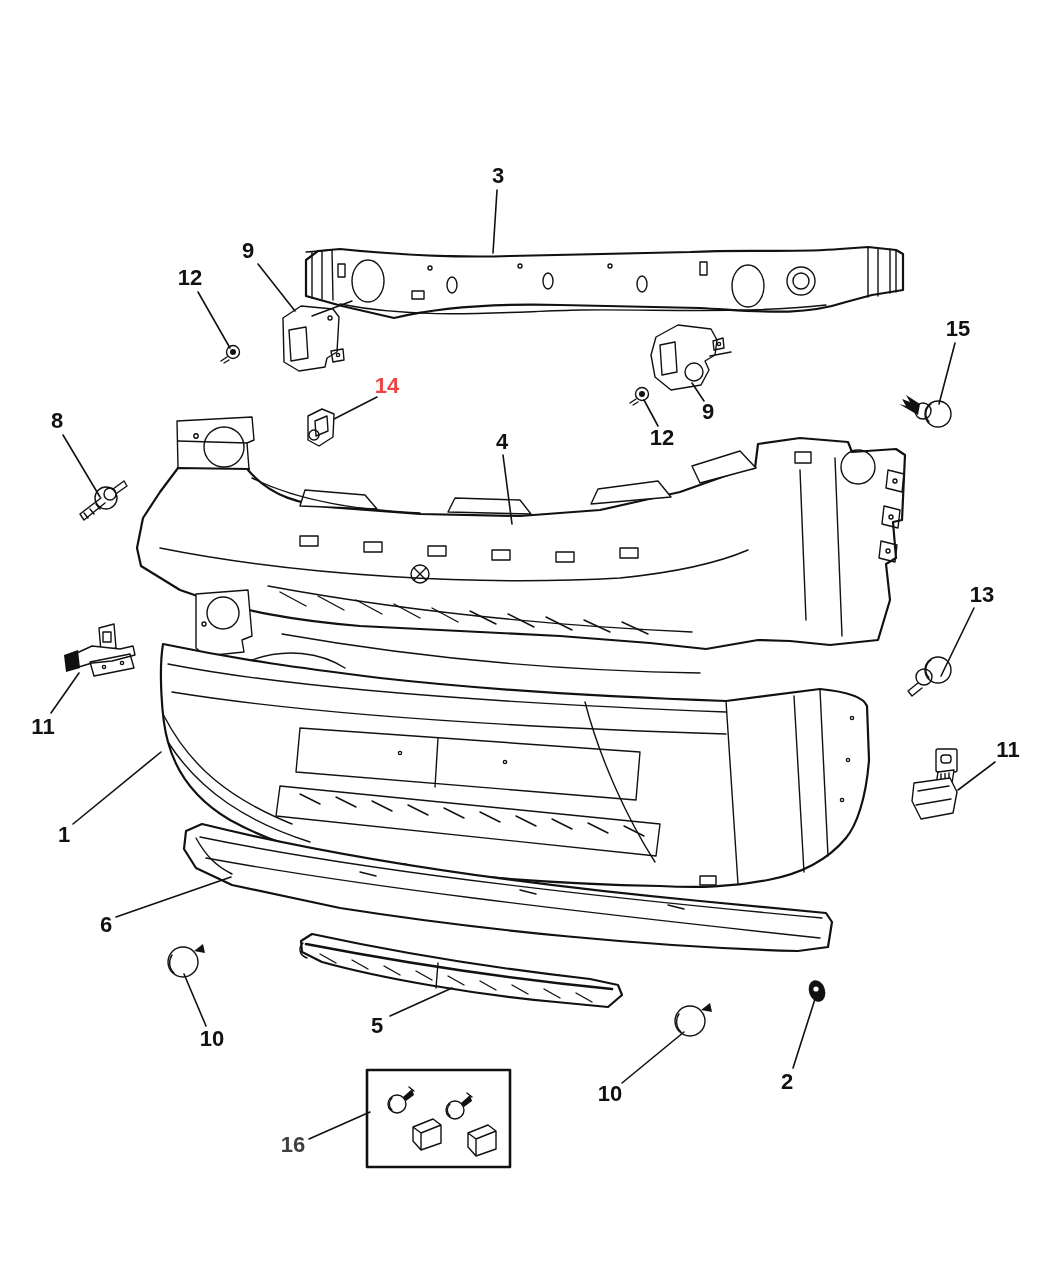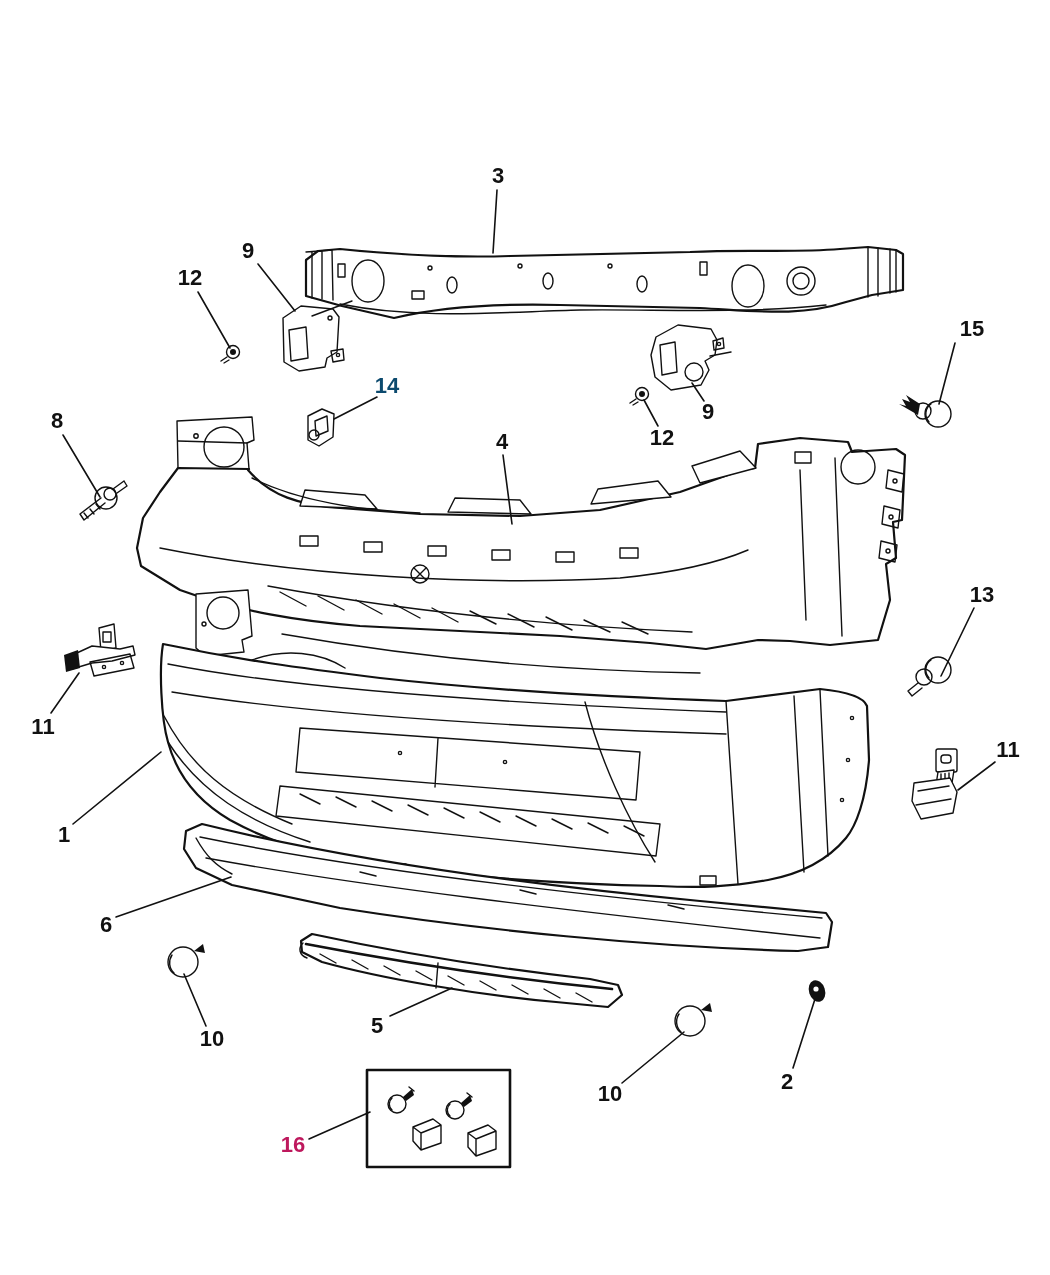--- a/index.html
+++ b/index.html
@@ -243,30 +243,30 @@
         <polyline points="622,1083 684,1032" class="leader" stroke="#111111"></polyline>
         <polyline points="793,1068 815,999" class="leader" stroke="#111111"></polyline>
         <polyline points="309,1139 370,1112" class="leader" stroke="#111111"></polyline>
       </g>
   </svg>
 
   <div id="callout-layer">
       <div class="callout" style="left: 498px; top: 176px; color: rgb(17, 17, 17);">3</div>
       <div class="callout" style="left: 190px; top: 278px; color: rgb(17, 17, 17);">12</div>
       <div class="callout" style="left: 248px; top: 251px; color: rgb(17, 17, 17);">9</div>
-      <div class="callout" style="left: 387px; top: 386px; color: #0c4a6e;">14</div>
-      <div class="callout" style="left: 958px; top: 329px; color: rgb(17, 17, 17); margin-left: 14px;">15</div>
+      <div class="callout" style="left: 387px; top: 386px; color: #ef4444;">14</div>
+      <div class="callout" style="left: 958px; top: 329px; color: rgb(17, 17, 17);">15</div>
       <div class="callout" style="left: 708px; top: 412px; color: rgb(17, 17, 17);">9</div>
       <div class="callout" style="left: 662px; top: 438px; color: rgb(17, 17, 17);">12</div>
       <div class="callout" style="left: 57px; top: 421px; color: rgb(17, 17, 17);">8</div>
       <div class="callout" style="left: 502px; top: 442px; color: rgb(17, 17, 17);">4</div>
       <div class="callout" style="left: 982px; top: 595px; color: rgb(17, 17, 17); text-align: center;">13</div>
       <div class="callout" style="left: 43px; top: 727px; color: rgb(17, 17, 17);">11</div>
       <div class="callout" style="left: 1008px; top: 750px; color: rgb(17, 17, 17);">11</div>
       <div class="callout" style="left: 64px; top: 835px; color: rgb(17, 17, 17);">1</div>
       <div class="callout" style="left: 106px; top: 925px; color: rgb(17, 17, 17);">6</div>
       <div class="callout" style="left: 212px; top: 1039px; color: rgb(17, 17, 17);">10</div>
       <div class="callout" style="left: 377px; top: 1026px; color: rgb(17, 17, 17);">5</div>
       <div class="callout" style="left: 610px; top: 1094px; color: rgb(17, 17, 17);">10</div>
       <div class="callout" style="left: 787px; top: 1082px; color: rgb(17, 17, 17);">2</div>
-      <div class="callout" style="left: 293px; top: 1145px; color: #be185d;">16</div>
+      <div class="callout" style="left: 293px; top: 1145px; color: #404040;">16</div>
     </div>
 </div>
 
 </body></html>

